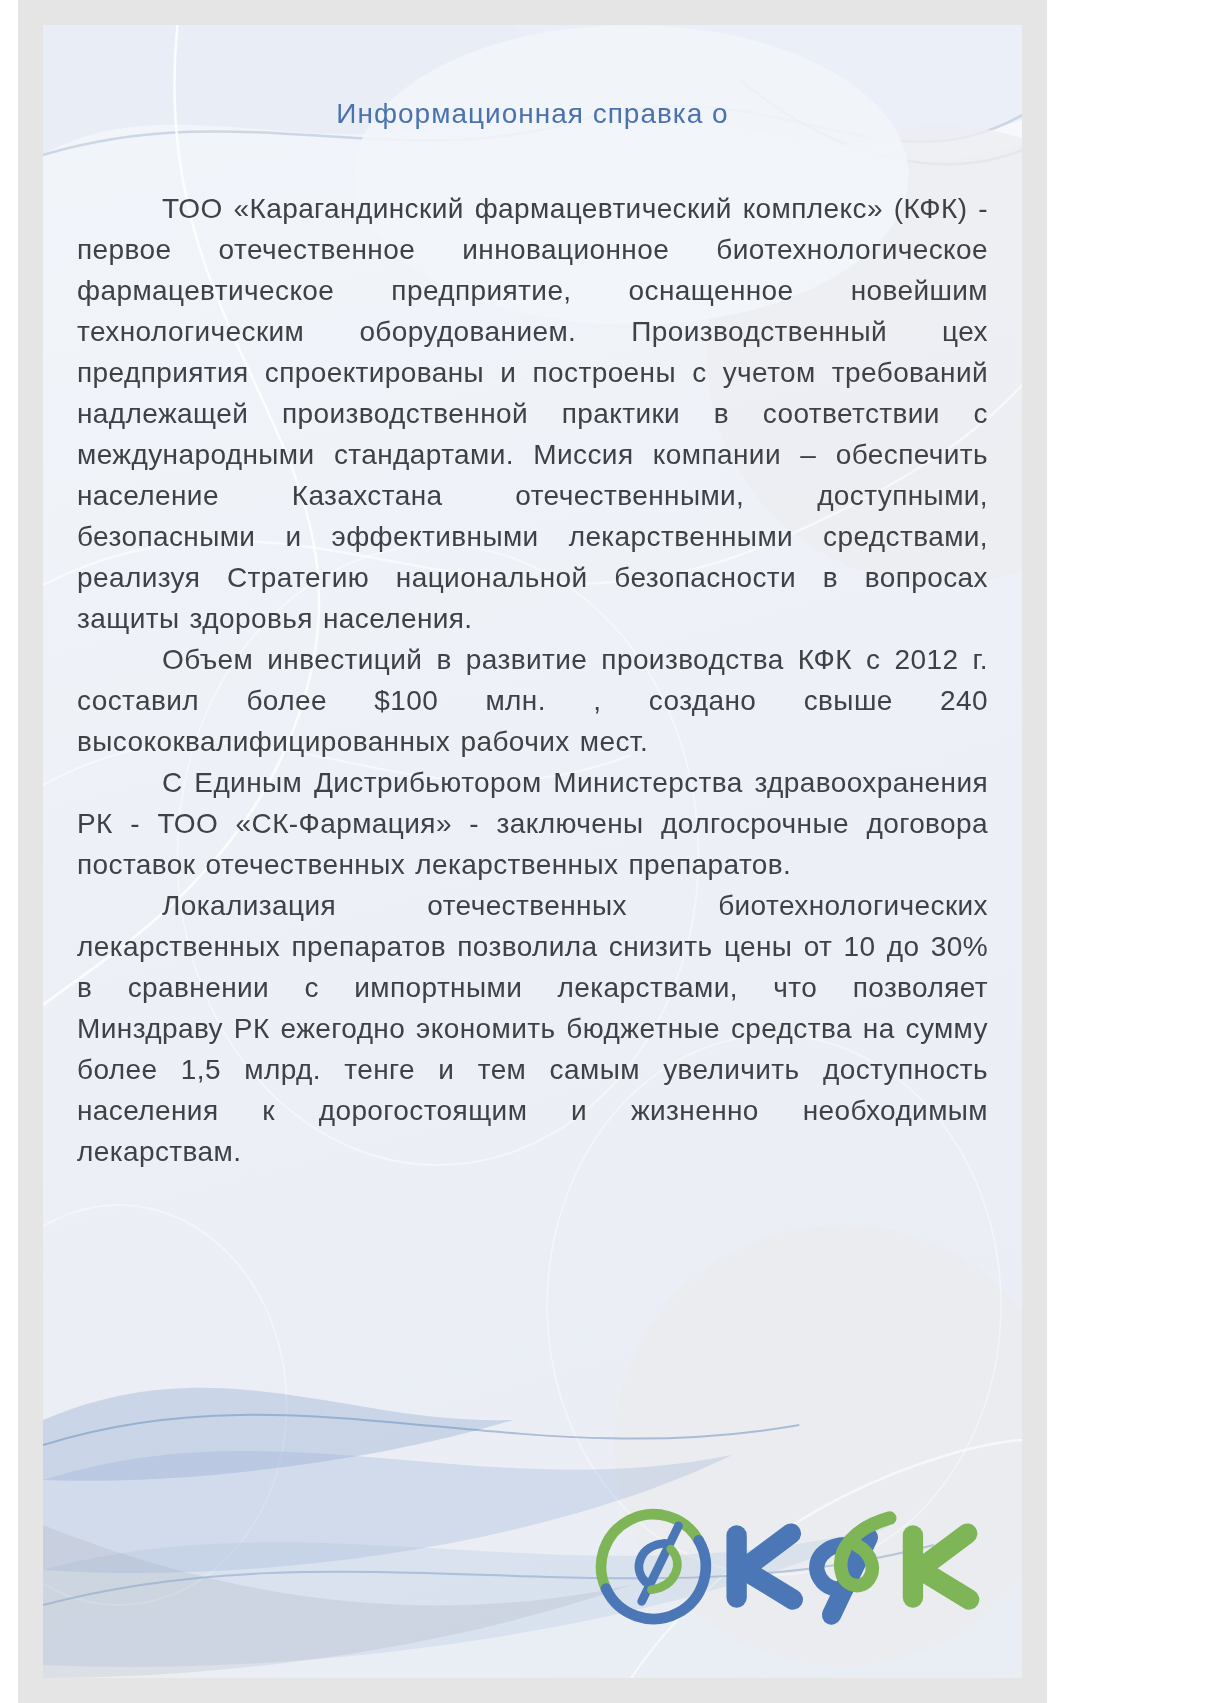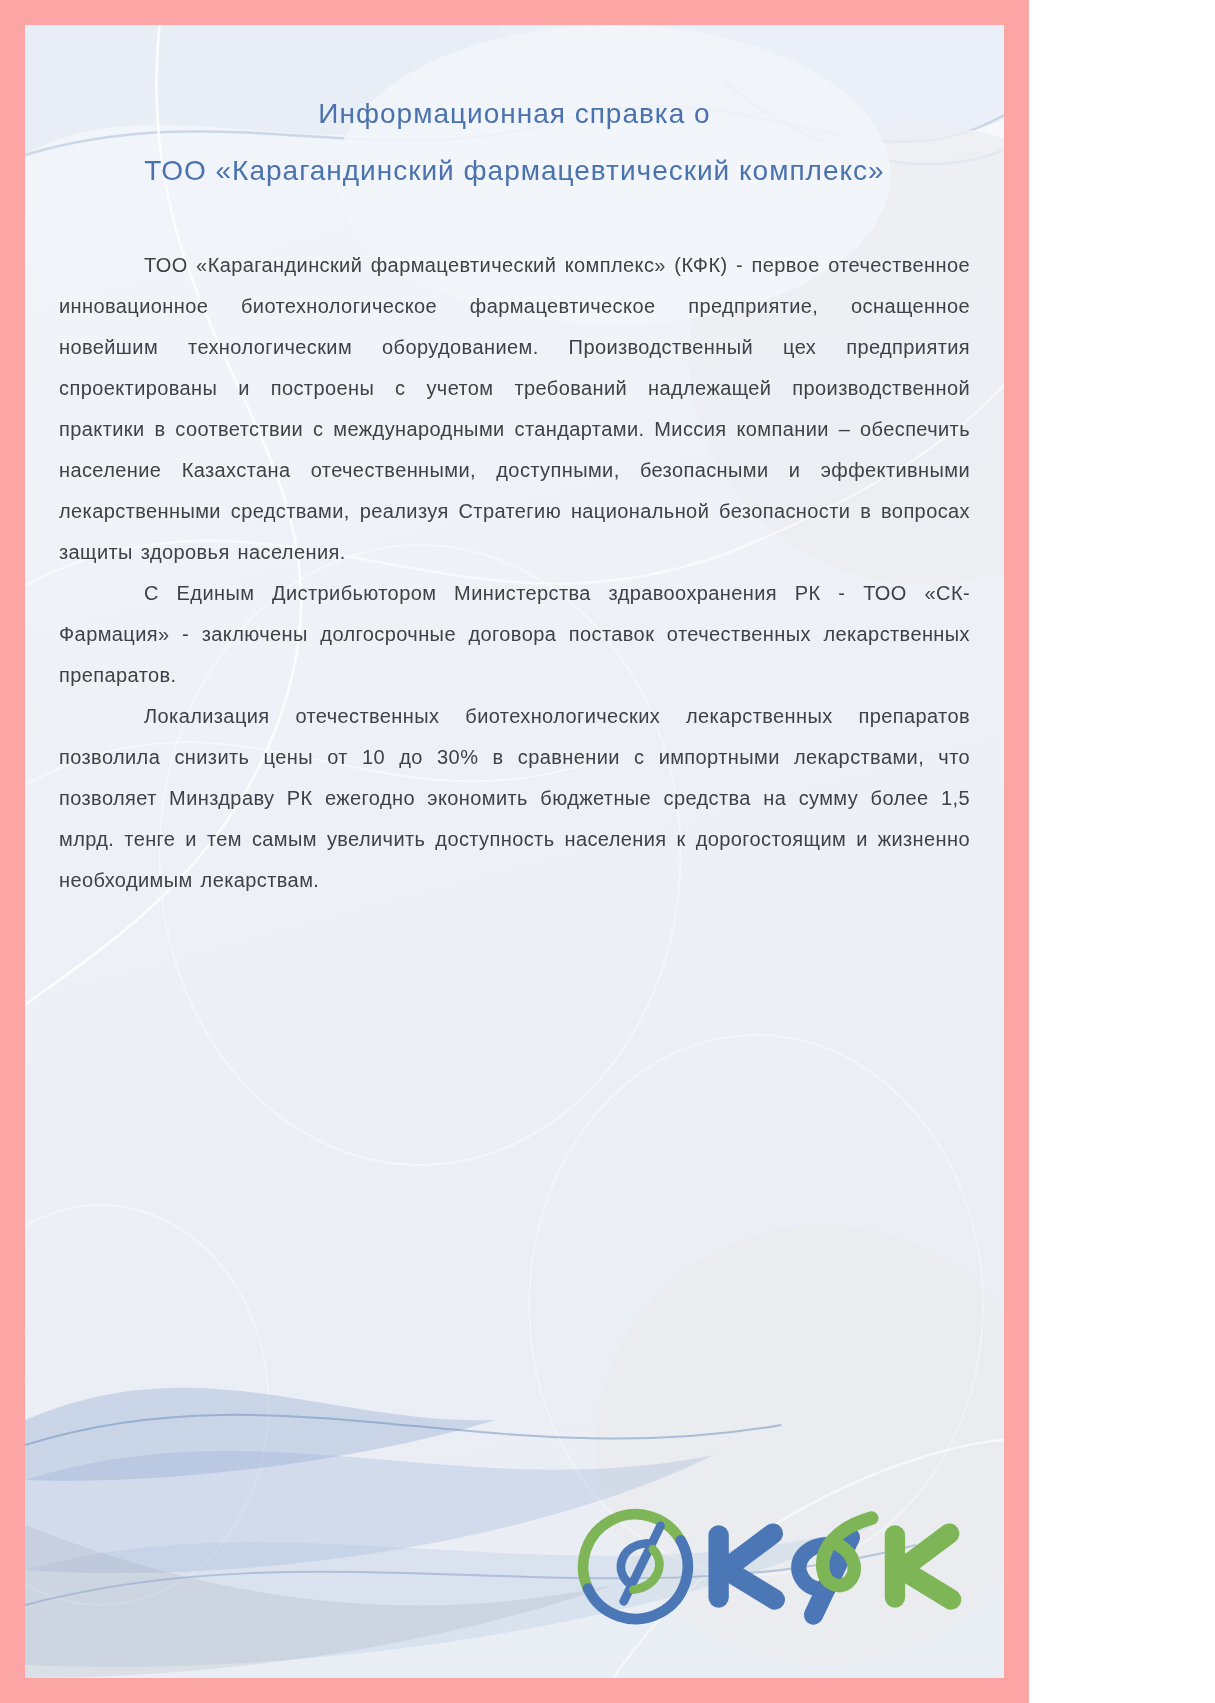--- a/index.html
+++ b/index.html
@@ -2,42 +2,42 @@
 <html><head>
 <meta charset="utf-8">
 <style>
   html,body{margin:0;padding:0;}
   body{
     width:1215px;height:1703px;
     background:#ffffff;
     font-family:"Liberation Sans", sans-serif;
     overflow:hidden;
   }
-  .sheet{position:relative;width:1029px;height:1703px;background:#fca5a5;}
+  .sheet{position:relative;width:1029px;height:1703px;background:#e5e5e5;margin-left:18px;}
   .panel{
     position:absolute;left:25px;top:25px;right:25px;bottom:25px;
     background:linear-gradient(165deg,#f2f5fa 0%,#edf0f6 45%,#e9edf4 100%);
     overflow:hidden;
   }
   .bg{position:absolute;left:0;top:0;width:100%;height:100%;}
   .content{position:relative;z-index:2;padding:0 34px;}
   .title{
     margin:60px 0 0 0;
     text-align:center;
     font-weight:400;
     color:#4a72ae;
     font-size:28px;
     line-height:57px;
     letter-spacing:1px;
   }
   .tline{display:block;}
   .body{
     margin-top:46px;
     color:#3e4246;
-    font-size:20px;
+    font-size:28px;
     line-height:41px;
     text-align:justify;
     letter-spacing:0.4px;
     word-spacing:2px;
     font-weight:300;
   }
   .body p{margin:0;text-indent:85px;}
   .logo{
     position:absolute;right:40px;bottom:30px;z-index:3;
   }
@@ -71,24 +71,24 @@
       <path d="M0,1455 C280,1380 520,1480 820,1430 C600,1520 260,1560 0,1545 Z" fill="#93aed3" opacity="0.28"></path>
       <path d="M0,1545 C320,1470 640,1580 1010,1500 C760,1600 340,1653 0,1640 Z" fill="#a9bedd" opacity="0.25"></path>
       <path d="M0,1500 C180,1560 420,1610 700,1560 C460,1630 200,1653 0,1653 Z" fill="#8f98a2" opacity="0.16"></path>
       <path d="M0,1420 C300,1340 560,1450 900,1400" stroke="#5e82b4" stroke-width="2" fill="none" opacity="0.45"></path>
       <path d="M0,1580 C360,1500 700,1600 1060,1520" stroke="#7f9dc6" stroke-width="2" fill="none" opacity="0.5"></path>
     </svg>
 
     <div class="content">
       <h1 class="title">
         <span class="tline">Информационная справка о</span>
-        <span class="tline">ТОО «Карагандинский фармацевтический комплекс»</span>
       </h1>
       <div class="body">
           <p>ТОО «Карагандинский фармацевтический комплекс» (КФК) - первое отечественное инновационное биотехнологическое фармацевтическое предприятие, оснащенное новейшим технологическим оборудованием. Производственный цех предприятия спроектированы и построены с учетом требований надлежащей производственной практики в соответствии с международными стандартами. Миссия компании – обеспечить население Казахстана отечественными, доступными, безопасными и эффективными лекарственными средствами, реализуя Стратегию национальной безопасности в вопросах защиты здоровья населения.</p>
+          <p>Объем инвестиций в развитие производства КФК с 2012 г. составил более $100 млн. , создано свыше 240 высококвалифицированных рабочих мест.</p>
           <p>С Единым Дистрибьютором Министерства здравоохранения РК - ТОО «СК-Фармация» - заключены долгосрочные договора поставок отечественных лекарственных препаратов.</p>
           <p>Локализация отечественных биотехнологических лекарственных препаратов позволила снизить цены от 10 до 30% в сравнении с импортными лекарствами, что позволяет Минздраву РК ежегодно экономить бюджетные средства на сумму более 1,5 млрд. тенге и тем самым увеличить доступность населения к дорогостоящим и жизненно необходимым лекарствам.</p>
         </div>
     </div>
 
     <div class="logo">
       <svg width="390" height="155" viewBox="0 0 400 160" role="img" aria-label="КФК">
 
         <g>
           <path d="M 13.1 102.8 A 54 54 0 0 1 108.8 53" fill="none" stroke="#7eb556" stroke-width="11" stroke-linecap="round"></path>

